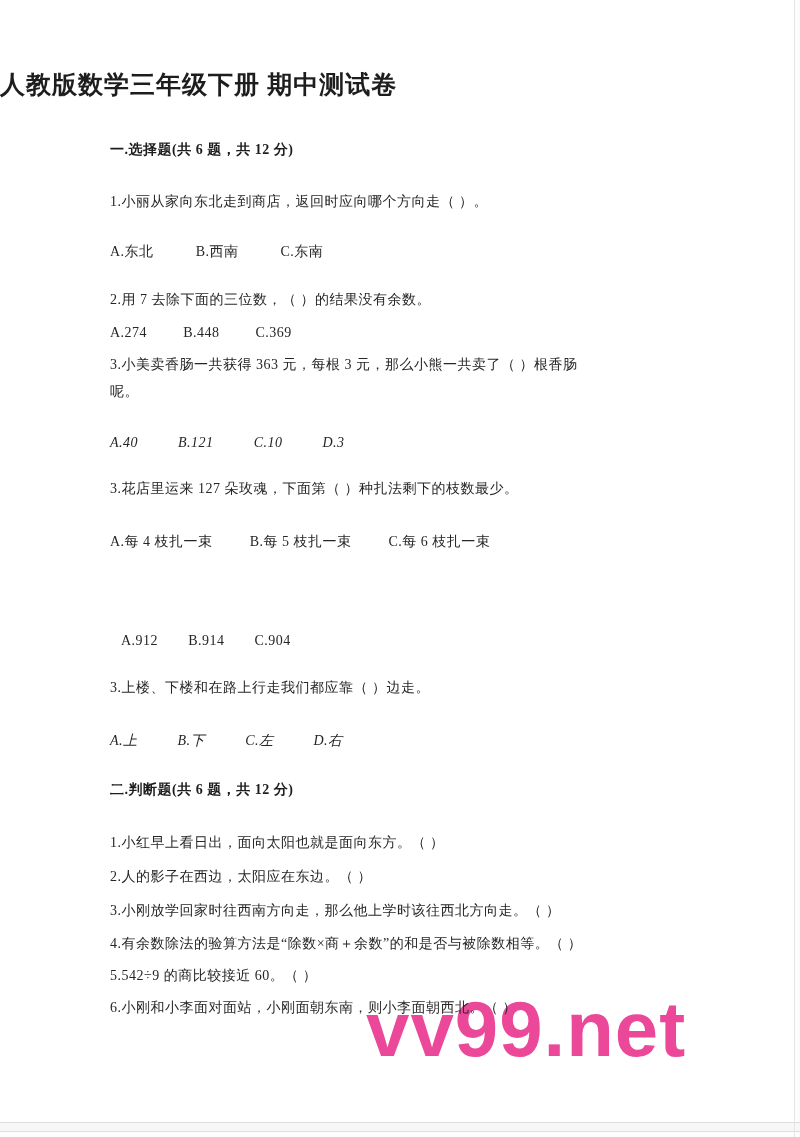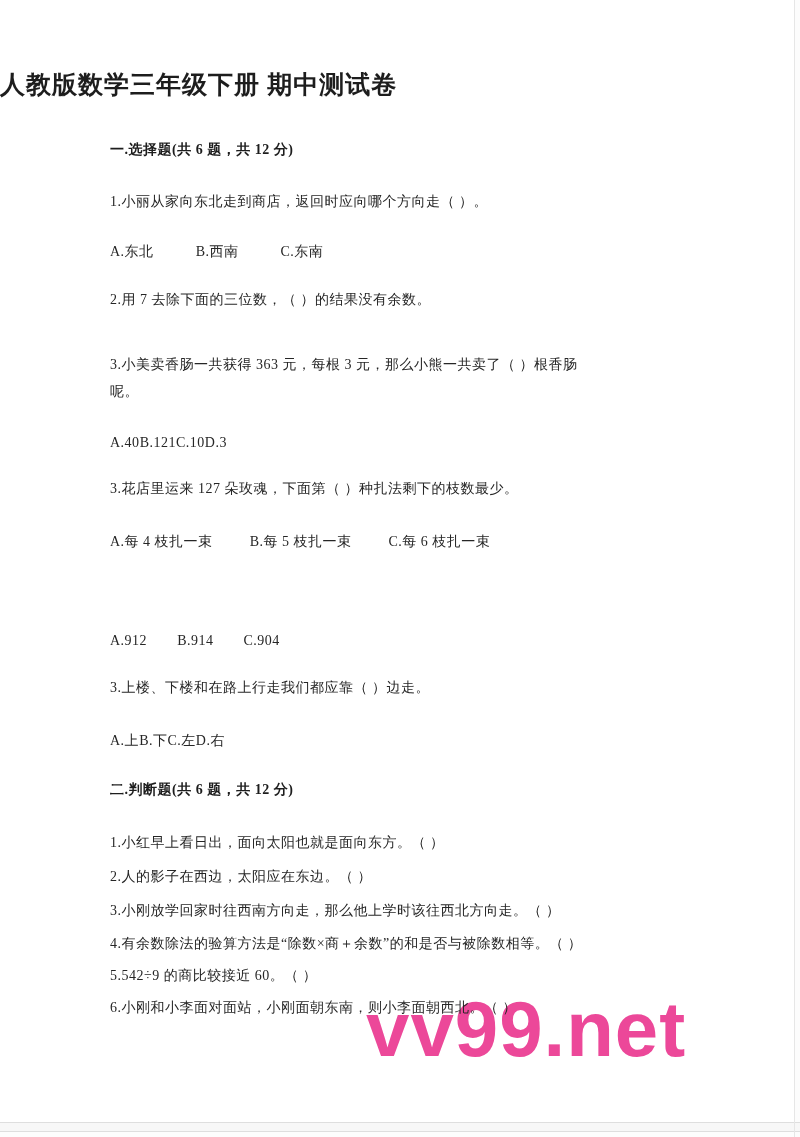--- a/index.html
+++ b/index.html
@@ -46,24 +46,24 @@
   .line{
     position:absolute;left:110px;
     font-size:14px;line-height:24px;
     letter-spacing:0.5px;
     white-space:nowrap;
     z-index:4;
   }
   .sec-head{font-weight:bold;color:#1d1d1d;}
   .opts{display:flex;align-items:baseline;}
   .g42{column-gap:42px;}
-  .g40{}
+  .g40{column-gap:40px;font-style:italic;}
   .g37{column-gap:37px;}
   .g36{column-gap:36px;}
-  .g30{column-gap:30px;}
+  .g30{column-gap:30px;margin-left:11px;}
   .watermark{
     position:absolute;left:366px;top:984px;
     font-family:"Liberation Sans","DejaVu Sans",sans-serif;
     font-weight:bold;
     font-size:78px;
     color:#ec4899;
     letter-spacing:1px;
     z-index:0;
     white-space:nowrap;
   }
@@ -81,20 +81,25 @@
     <div class="line sec-head" style="top:138px">一.选择题(共 6 题，共 12 分)</div>
 
     <div class="line" style="top:190px">1.小丽从家向东北走到商店，返回时应向哪个方向走（  ）。</div>
     <div class="line opts g42" style="top:240px">
       <span>A.东北</span>
       <span>B.西南</span>
       <span>C.东南</span>
     </div>
 
     <div class="line" style="top:288px">2.用 7 去除下面的三位数，（  ）的结果没有余数。</div>
+    <div class="line opts g36" style="top:321px">
+      <span>A.274</span>
+      <span>B.448</span>
+      <span>C.369</span>
+    </div>
 
     <div class="line" style="top:353px">3.小美卖香肠一共获得 363 元，每根 3 元，那么小熊一共卖了（  ）根香肠</div>
     <div class="line" style="top:380px">呢。</div>
     <div class="line opts g40" style="top:431px">
       <span>A.40</span>
       <span>B.121</span>
       <span>C.10</span>
       <span>D.3</span>
     </div>
 

